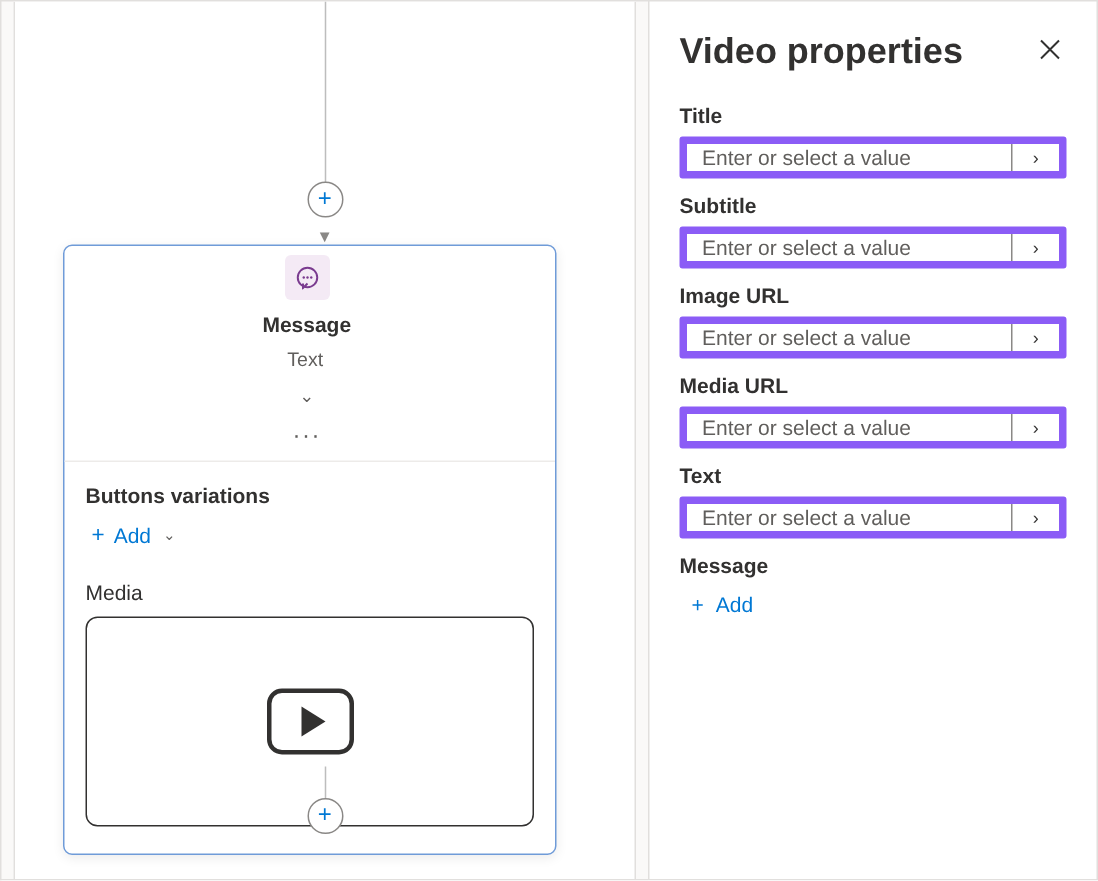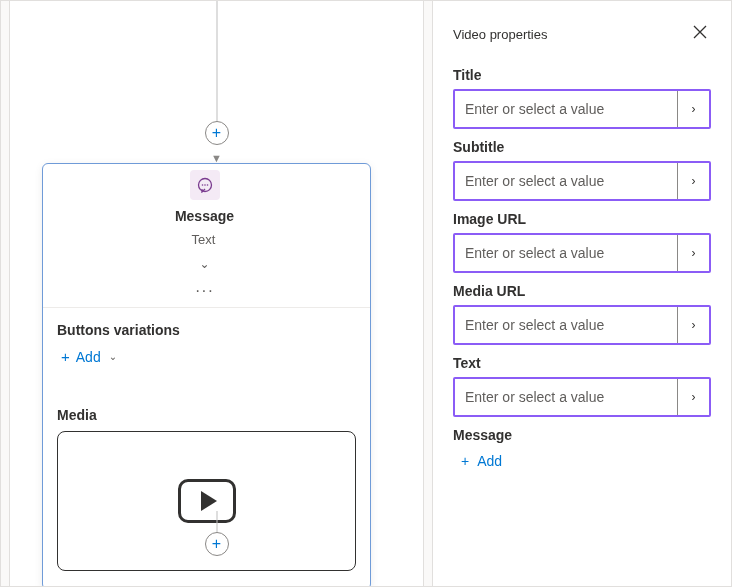--- a/index.html
+++ b/index.html
@@ -131,21 +131,21 @@
       display: inline-flex;
       align-items: center;
       gap: 6px;
       color: #0078d4;
       font-size: 14px;
       cursor: pointer;
       padding: 2px 4px;
     }
     .add-btn .plus { font-size: 15px; }
     .add-btn .chev { font-size: 10px; color: #605e5c; margin-left: 2px; }
-    .media-label { font-weight: 700; font-size: 14px; margin-top: 40px; margin-bottom: 8px; }
+    .media-label { font-weight: 400; font-size: 14px; margin-top: 20px; margin-bottom: 8px; }
     .media-box {
       border: 1.5px solid #323130;
       border-radius: 8px;
       height: 140px;
       display: flex;
       align-items: center;
       justify-content: center;
     }
     .play-icon-box {
       width: 58px; height: 44px;
@@ -162,29 +162,29 @@
       border-bottom: 10px solid transparent;
       margin-left: 4px;
     }
     
     .panel-header {
       display: flex;
       align-items: center;
       justify-content: space-between;
       margin-bottom: 20px;
     }
-    .panel-title { font-size: 13px; font-weight: 400; }
+    .panel-title { font-size: 24px; font-weight: 700; }
     .close-x { font-size: 16px; cursor: pointer; color: #323130; padding: 4px; }
     .field { margin-bottom: 10px; }
     .field-label { font-weight: 600; font-size: 14px; margin-bottom: 6px; display: block; }
     .combo {
       display: flex;
-      border: 2px solid #8b5cf6;
+      border: 5px solid #8b5cf6;
       border-radius: 2px;
-      height: 40px;
+      height: 28px;
       align-items: stretch;
     }
     .combo input {
       flex: 1;
       border: none;
       padding: 0 10px;
       font-size: 14px;
       outline: none;
       color: #323130;
       background: transparent;

